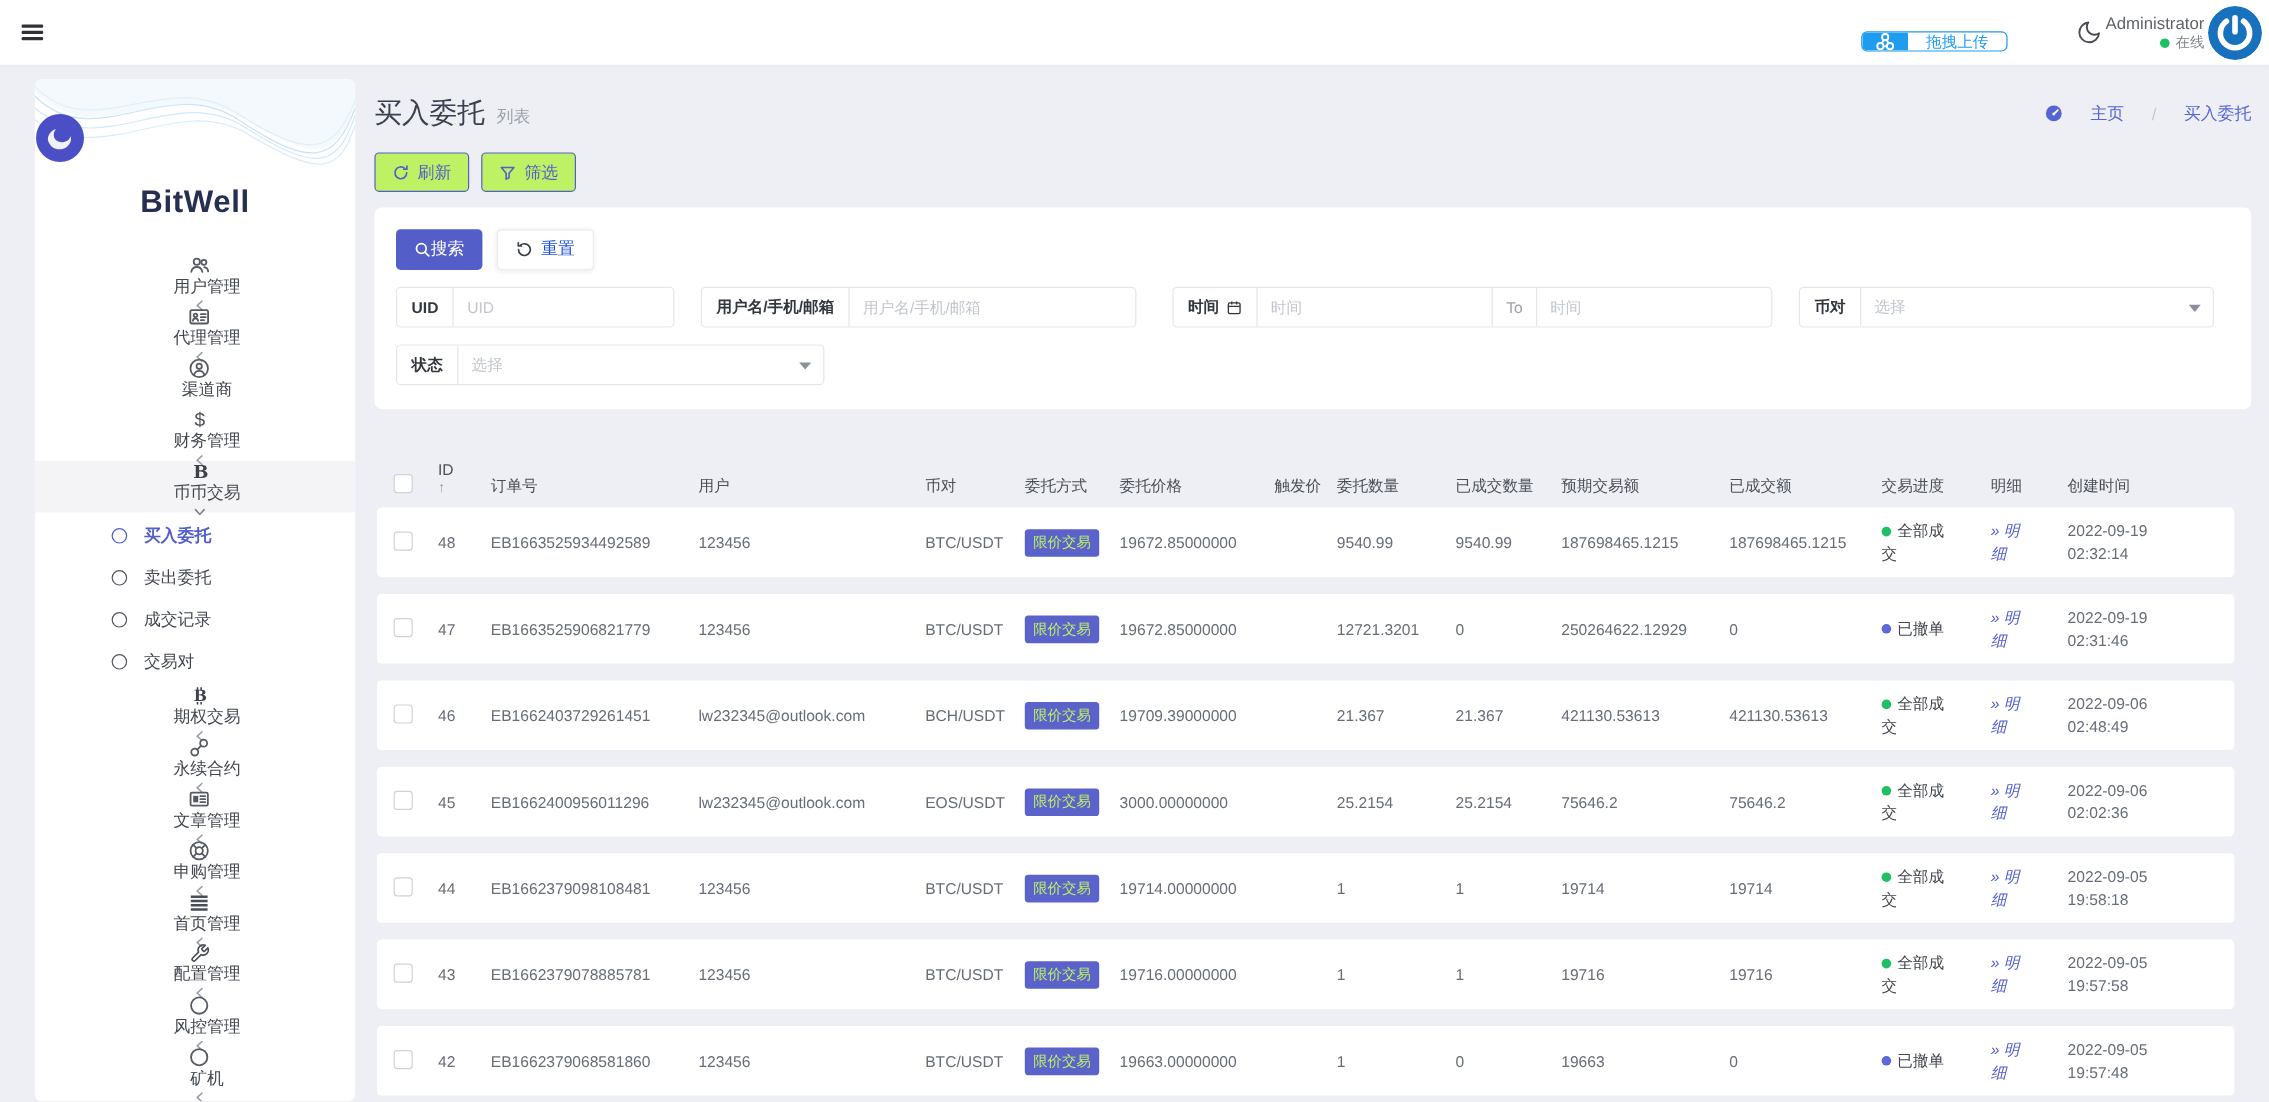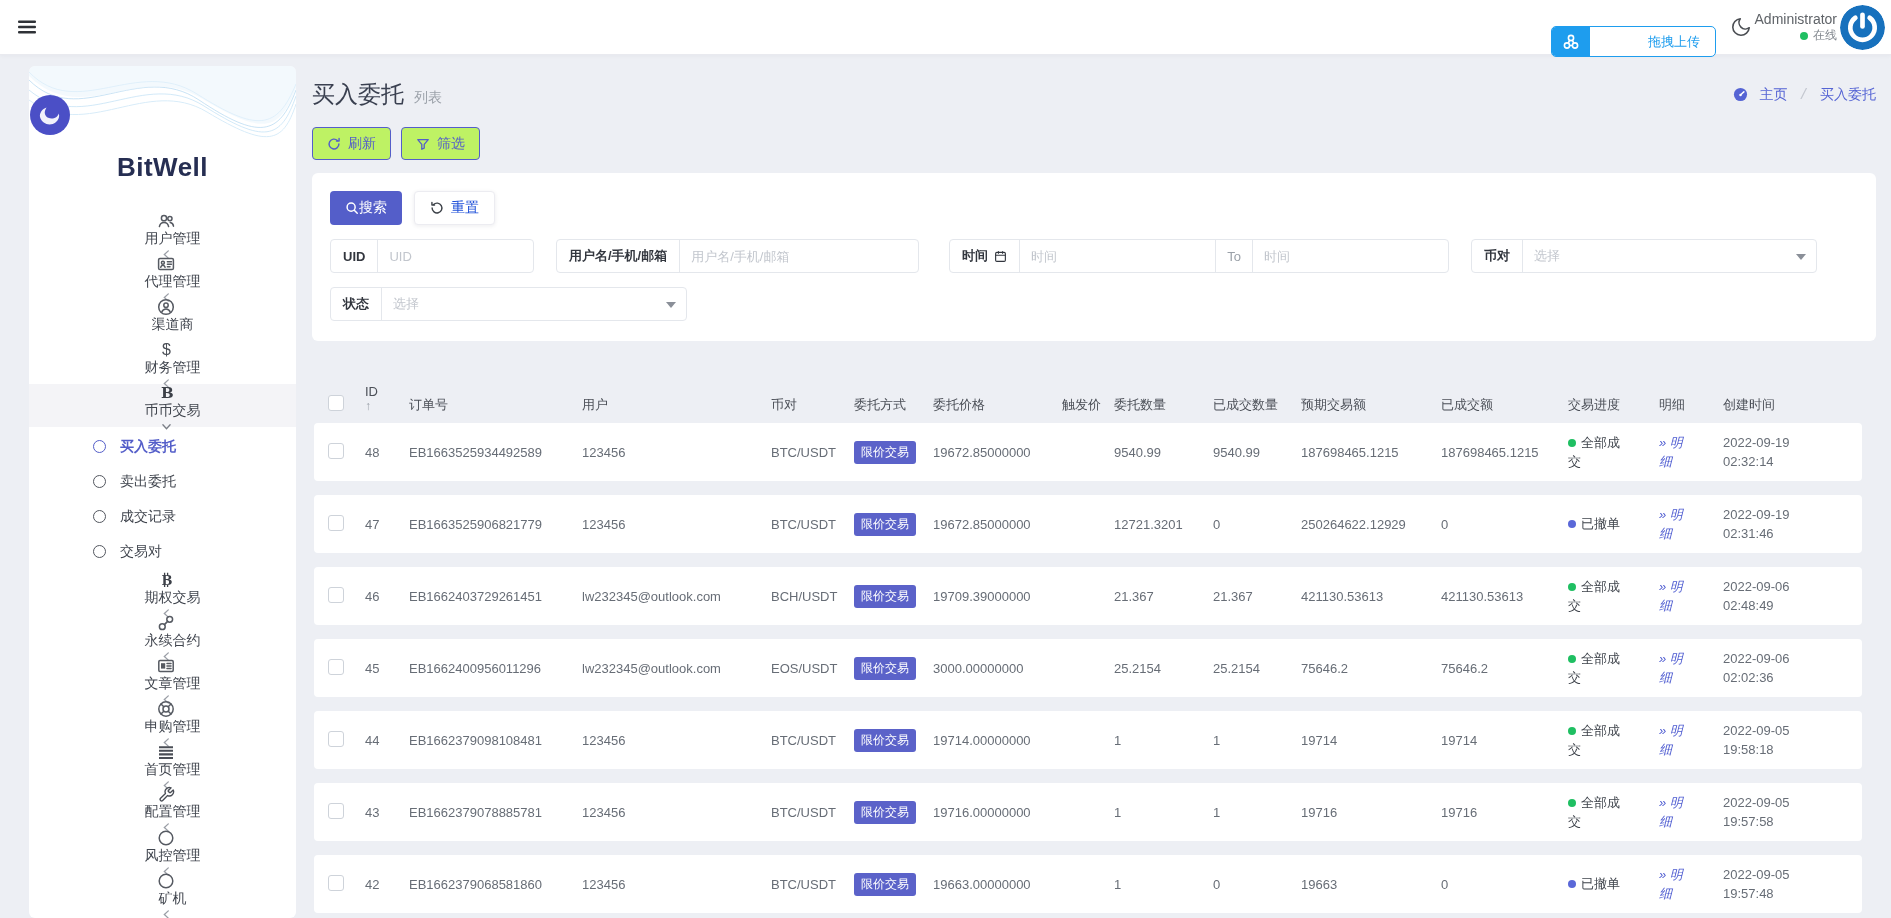--- a/index.html
+++ b/index.html
@@ -16,23 +16,23 @@
     display:flex;align-items:center;justify-content:space-between;
     padding:0 6px 0 16px;position:relative;z-index:10;box-shadow:0 1px 4px rgba(20,25,50,.04);}
   .tb-right{display:flex;align-items:center;gap:3px;}
   .user-block{text-align:right;line-height:1.25;}
   .user-name{font-size:14px;color:#5f6368;}
   .user-status{font-size:12px;color:#80868d;display:flex;align-items:center;justify-content:flex-end;gap:5px;}
   .user-status .dot-sm{width:8px;height:8px;border-radius:50%;background:var(--status-done,#27c24c);display:inline-block;}
   .avatar{width:45px;height:45px;border-radius:50%;overflow:hidden;}
 
   
-  .upload-float{position:absolute;left:1551px;top:26px;height:31px;z-index:60;
+  .upload-float{position:absolute;left:1551px;top:26px;height:17px;z-index:60;
     display:flex;align-items:stretch;border:1px solid var(--upload-blue,#1e9dee);
-    border-radius:5px;background:#fff;overflow:hidden;cursor:pointer;gap:43px;}
+    border-radius:5px;background:#fff;overflow:hidden;cursor:pointer;}
   .upload-ic{width:38px;background:var(--upload-blue,#1e9dee);display:flex;align-items:center;justify-content:center;}
   .upload-txt{display:flex;align-items:center;padding:0 15px;font-size:13px;color:var(--upload-blue,#1e9dee);}
 
   
   .layout{display:flex;height:863px;padding:11px 15px 0 29px;gap:16px;}
 
   
   .sidebar{width:267px;min-width:267px;background:#fff;border-radius:6px;height:852px;position:relative;overflow:hidden;}
   .brand-block{position:relative;height:130px;}
   .waves{position:absolute;top:0;left:0;width:100%;height:84px;}
@@ -50,21 +50,21 @@
   .sub-label{font-size:14px;color:#40454e;}
   .sub-item.active .sub-label{color:var(--primary,#4753d0);font-weight:bold;}
   .sub-item.active .sub-circle{border-color:var(--primary,#4753d0);}
 
   
   .main{flex:1;min-width:0;}
   .page-head{display:flex;justify-content:space-between;align-items:center;padding-top:13px;}
   .title-wrap{display:flex;align-items:baseline;gap:10px;}
   .page-title{font-size:23px;color:#3a4050;font-weight:500;}
   .page-subtitle{font-size:14px;color:#9ba1a9;}
-  .breadcrumb{display:flex;align-items:center;gap:12px;font-size:14px;color:var(--breadcrumb,#5564d4);font-family:Liberation Mono, monospace;}
+  .breadcrumb{display:flex;align-items:center;gap:23px;font-size:14px;color:var(--breadcrumb,#5564d4);}
   .breadcrumb .sep{color:#c3c7cf;}
   .crumb{cursor:pointer;}
 
   .toolbar{margin-top:17px;display:flex;gap:10px;}
   .btn-outline{display:inline-flex;align-items:center;gap:7px;height:33px;padding:0 14px;
     background:#bef264;border:1px solid var(--primary,#4f58c8);color:var(--primary,#4f58c8);
     border-radius:4px;font-size:14px;cursor:pointer;}
 
   
   .search-card{margin-top:13px;background:#fff;border-radius:6px;padding:18px 18px 20px;}
@@ -79,37 +79,37 @@
   .fg-label{display:flex;align-items:center;gap:6px;padding:0 12px;font-size:13px;font-weight:bold;color:#32363e;
     border-right:1px solid #e4e7ec;white-space:nowrap;}
   .fg-input{border:none;outline:none;padding:0 11px;font-size:13px;color:#333;flex:1;min-width:0;background:transparent;}
   .fg-input::placeholder{color:#c2c6cd;}
   .fg-to{display:flex;align-items:center;padding:0 11px;font-size:13px;color:#9aa0a8;
     border-left:1px solid #e4e7ec;border-right:1px solid #e4e7ec;}
   .fg-select{flex:1;display:flex;align-items:center;padding:0 26px 0 11px;position:relative;cursor:pointer;}
   .fg-select .ph{font-size:13px;color:#c2c6cd;}
   .caret{position:absolute;right:10px;top:14px;width:0;height:0;
     border-left:5px solid transparent;border-right:5px solid transparent;border-top:6px solid #8a8f98;}
-  .fg-uid{width:204px;}
+  .fg-uid{width:232px;}
   .fg-user{width:363px;margin-left:22px;}
   .fg-time{width:500px;margin-left:30px;}
   .fg-pair{width:346px;margin-left:22px;}
   .fg-status{width:357px;}
 
   
   .table{margin-top:22px;width:1548px;margin-left:2px;}
   .tgrid{display:grid;grid-template-columns:51px 44px 173px 189px 83px 79px 129px 52px 99px 88px 140px 127px 91px 64px 1fr;}
   .thead{height:60px;align-items:end;padding-bottom:9px;color:#4b4f57;font-size:13px;}
   .trow{height:58px;background:#fff;border-radius:4px;margin-bottom:14px;align-items:center;font-size:13px;color:#676d76;}
   .c{padding-right:8px;min-width:0;}
   .c-check{padding-left:14px;}
   .cb{width:16px;height:16px;border:1.5px solid #ced3da;border-radius:3px;background:#fff;display:inline-block;cursor:pointer;}
   .id-h{display:flex;flex-direction:column;line-height:1.15;}
   .id-h .sort{color:#9aa0a8;font-size:12px;}
-  .badge{display:inline-block;background:var(--badge,#5b62c9);color:#ffffff;font-size:12px;padding:3px 7px;border-radius:3px;white-space:nowrap;}
+  .badge{display:inline-block;background:var(--badge,#5b62c9);color:#bef264;font-size:12px;padding:3px 7px;border-radius:3px;white-space:nowrap;}
   .dot{width:8px;height:8px;border-radius:50%;display:inline-block;margin-right:5px;}
   .progress{display:inline-block;max-width:60px;line-height:1.5;color:#3f444c;}
   .detail{display:inline-block;max-width:36px;line-height:1.5;color:var(--link,#4c5ad0);cursor:pointer;font-style:italic;}
   .created{display:inline-block;max-width:88px;line-height:1.5;}
 </style>
 </head>
 <body>
 
 <header class="topbar">
   <span class="icn">

